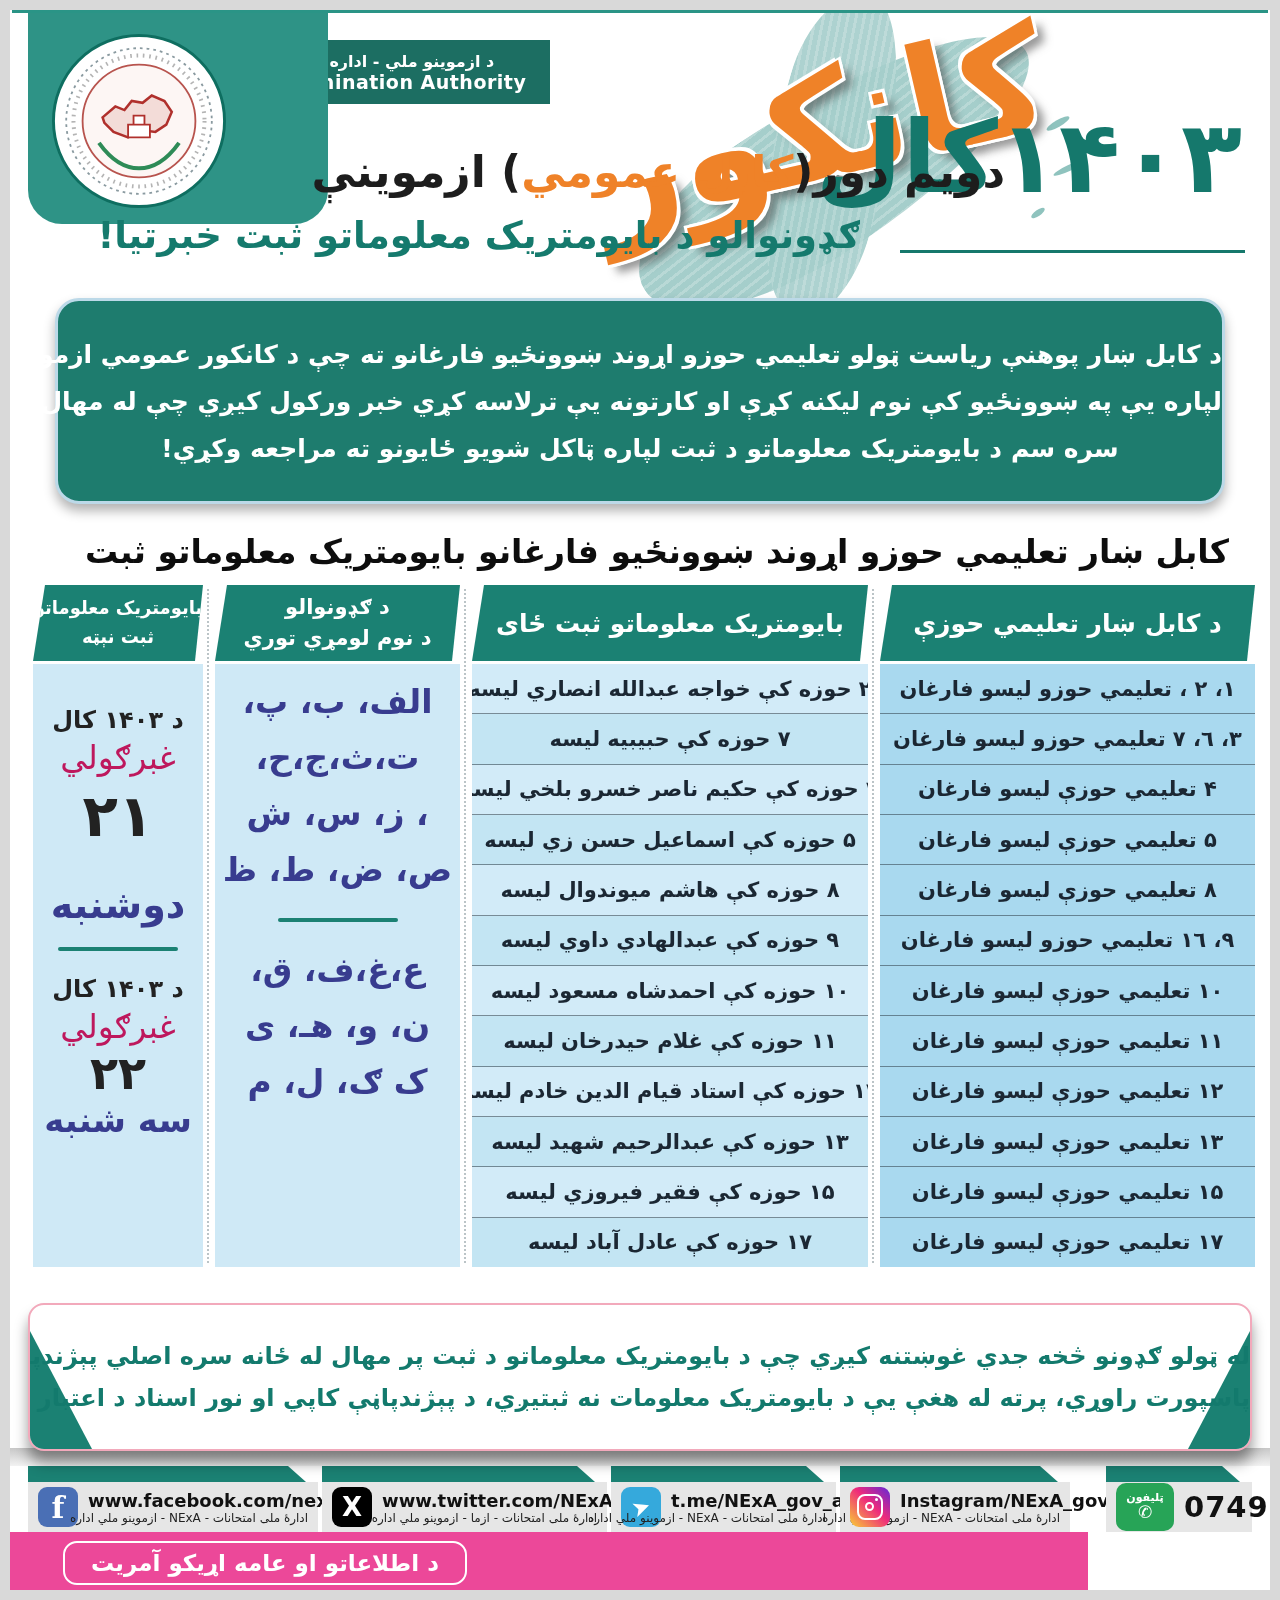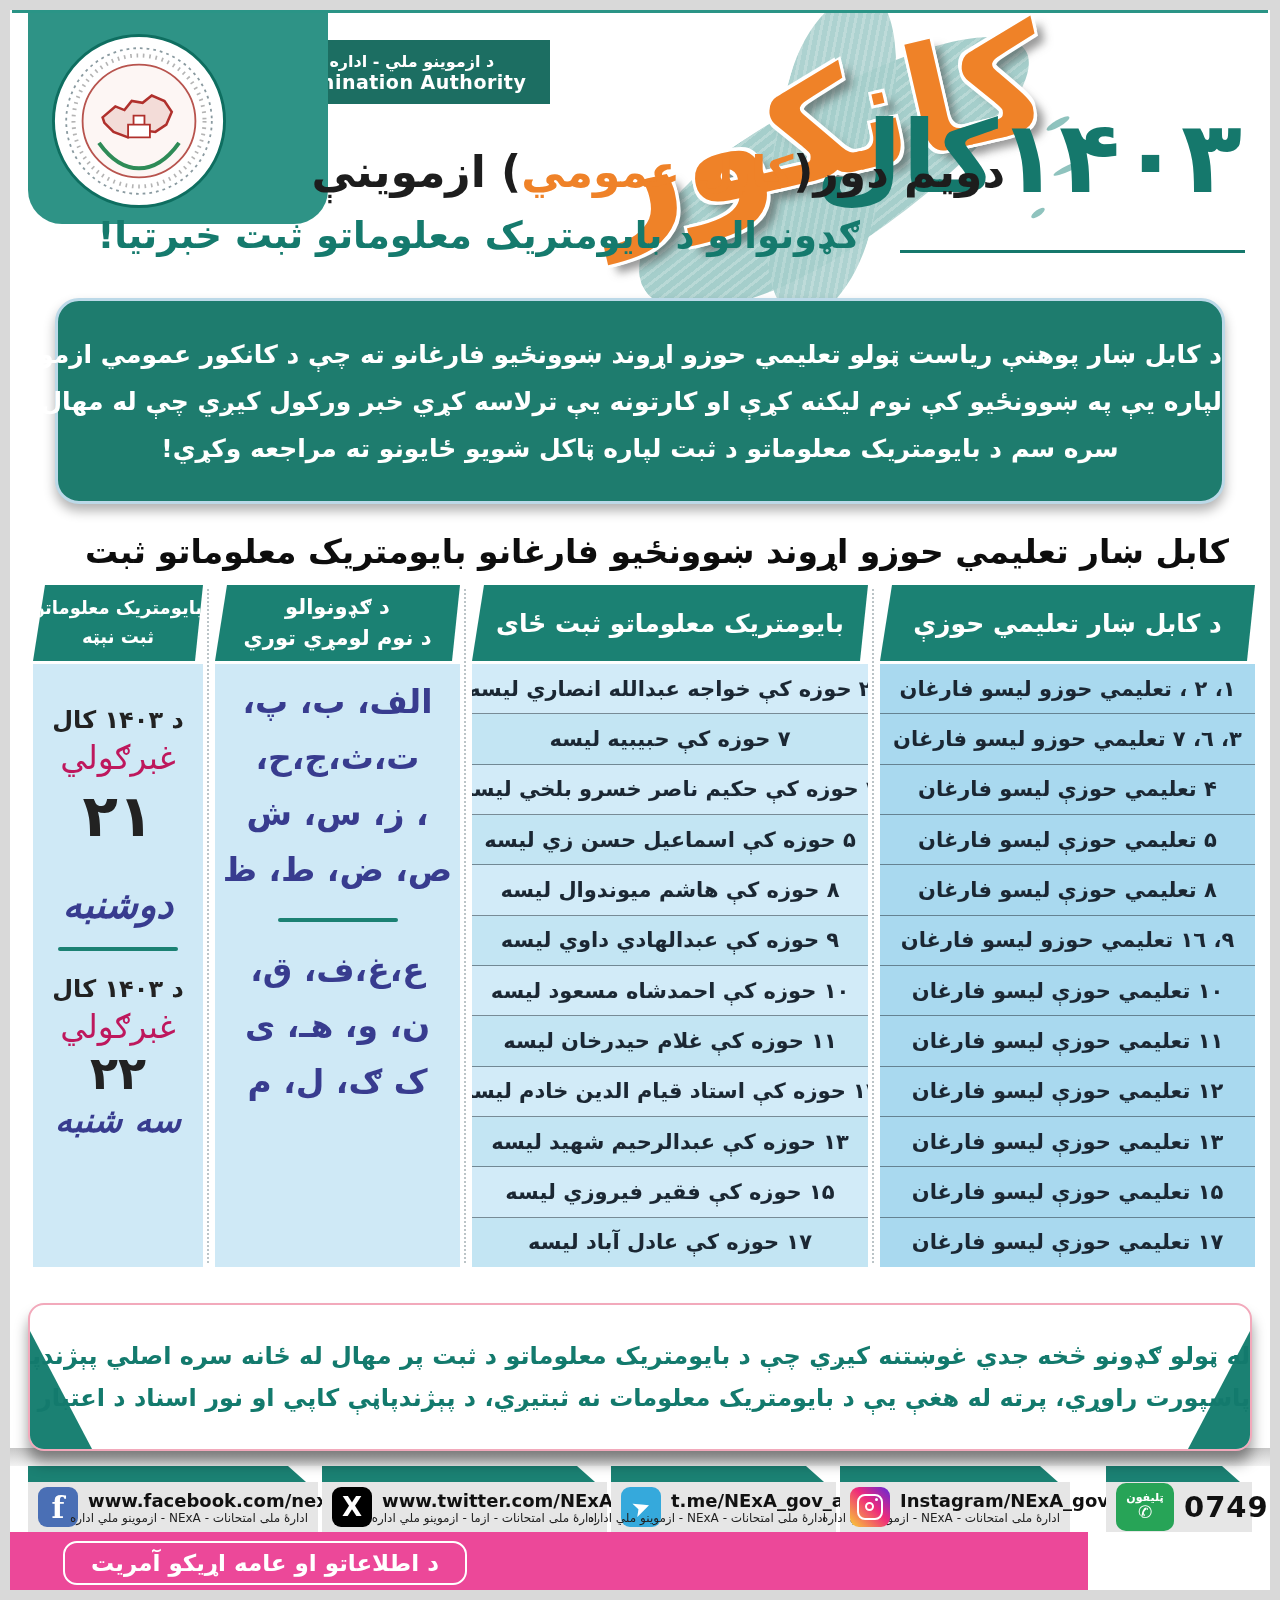--- a/index.html
+++ b/index.html
@@ -80,21 +80,21 @@
   .col-place .cell { font-size: 21px; }
   .col-place .cell:nth-child(odd) { background: #d2ebf8; }
   .col-place .cell:nth-child(even) { background: #c3e5f3; }
   .big-cell { flex: 1; background: #cfe9f6; display: flex; flex-direction: column;
     align-items: center; text-align: center; overflow: hidden; }
   .letters-line { font-size: 33px; line-height: 56px; font-weight: bold; color: #383c8f; white-space: nowrap; }
   .divider { width: 120px; height: 4px; background: #1b8173; border-radius: 2px; margin: 20px auto; flex: none; }
   .date-year { font-size: 24px; font-weight: bold; color: #222; margin-top: 4px; white-space: nowrap; }
   .date-month { font-size: 33px; font-weight: normal; color: #be185d; margin-top: 4px; }
   .date-day { font-size: 58px; font-weight: bold; color: #222; line-height: 1.1; margin-top: 8px; }
-  .date-weekday { font-size: 38px; font-weight: bold; color: #383c8f; margin-top: 34px; font-style: italic; }
+  .date-weekday { font-size: 38px; font-weight: bold; color: #383c8f; margin-top: 34px; }
   .date-block2 .date-day { font-size: 46px; margin-top: 2px; }
   .date-block2 .date-weekday { font-size: 34px; margin-top: 2px; }
   .col-letters .big-cell { padding-top: 10px; }
   .col-date .big-cell { padding-top: 38px; }
 
   
   .warning { position: absolute; left: 28px; top: 1303px; width: 1224px; height: 148px;
     background: #fff; border: 2px solid #f2a9bb; border-radius: 16px; overflow: hidden;
     box-shadow: 0 12px 14px rgba(0,0,0,.4); display: flex; flex-direction: column;
     justify-content: center; gap: 14px; z-index: 4; }

